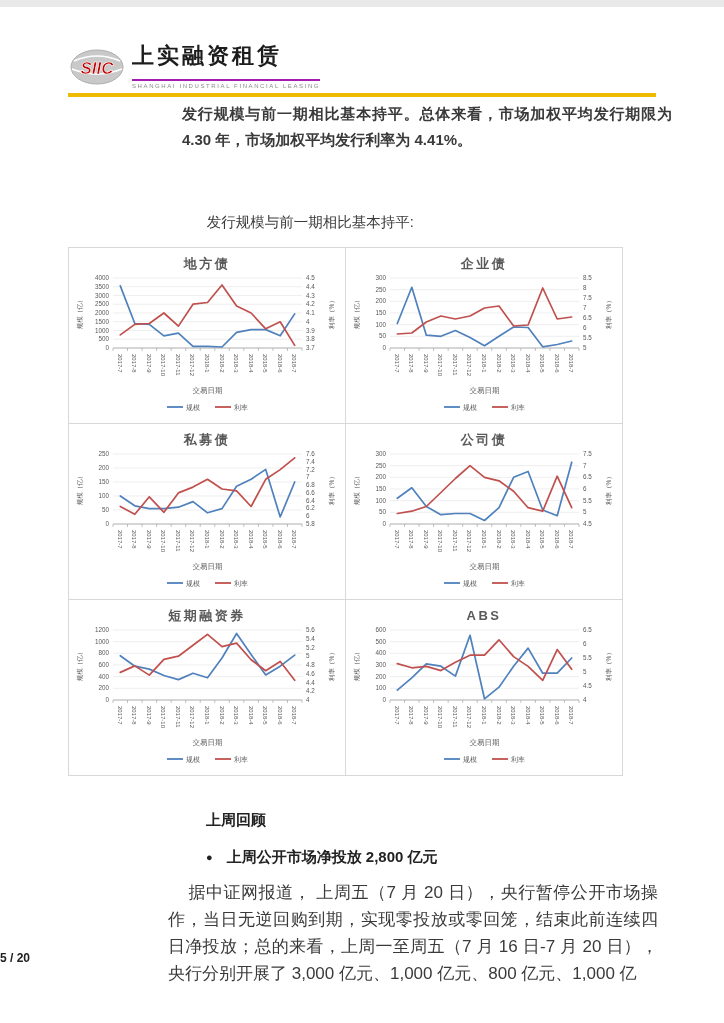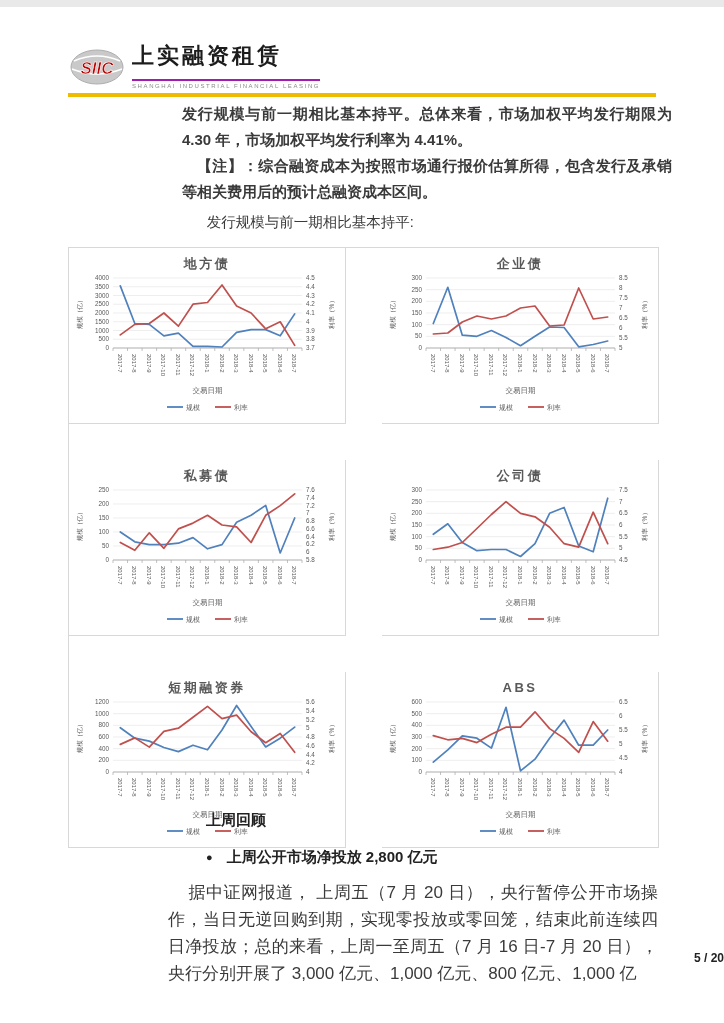--- a/index.html
+++ b/index.html
@@ -14,31 +14,31 @@
   .logo-sub{font-size:6px;color:#8a8a8a;letter-spacing:1.6px;margin-top:2px;white-space:nowrap;}
   .gold-rule{position:absolute;left:68px;top:86px;width:588px;height:4px;background:#efbb00;}
   
   .intro{position:absolute;left:182px;top:94px;width:490px;font-size:15px;line-height:26px;text-align:justify;}
   .intro p{margin:0;font-weight:bold;}
   .intro .note{text-indent:1em;}
   .charts-caption{position:absolute;left:182px;top:206px;width:490px;font-size:14.5px;text-indent:1.7em;}
   
   .chart-grid{position:absolute;left:68px;top:240px;display:grid;
               grid-template-columns:repeat(2,277px);grid-auto-rows:176px;
-              border-top:1px solid #d8d8d8;border-left:1px solid #d8d8d8;background:#fff;gap:36px;}
+              border-top:1px solid #d8d8d8;border-left:1px solid #d8d8d8;background:#fff;}
   .chart-cell{border-right:1px solid #d8d8d8;border-bottom:1px solid #d8d8d8;overflow:hidden;}
   
   .review-heading{position:absolute;left:206px;top:804px;font-size:15px;font-weight:bold;color:#222;}
   .bullet-row{position:absolute;left:206px;top:841px;display:flex;align-items:center;font-weight:bold;color:#222;}
   .bullet-dot{font-size:11px;margin-right:14px;line-height:1;}
   .bullet-text{font-size:15px;}
   .review-paragraph{position:absolute;left:168px;top:872px;width:490px;font-size:17px;
                     line-height:27px;text-align:justify;text-indent:1.2em;}
   
-  .page-footer{position:absolute;left:0;top:944px;width:724px;text-align:right;
+  .page-footer{position:absolute;left:0;top:944px;width:724px;text-align:left;
                font-size:12px;font-weight:bold;color:#222;}
 </style>
 </head>
 <body>
 
 <div class="page">
 
   <div class="logo-wrap">
     <div class="logo-globe">
       <svg width="58" height="42" viewBox="0 0 58 42">
@@ -51,21 +51,20 @@
     </div>
     <div class="logo-title-block">
       <div class="logo-title">上实融资租赁</div>
       <div class="logo-sub">SHANGHAI INDUSTRIAL FINANCIAL LEASING</div>
     </div>
   </div>
   <div class="gold-rule"></div>
 
   <div class="intro">
     <p>发行规模与前一期相比基本持平。总体来看，市场加权平均发行期限为 4.30 年，市场加权平均发行利率为 4.41%。</p>
-    <p class="note">【注】：综合融资成本为按照市场通行报价估算所得，包含发行及承销等相关费用后的预计总融资成本区间。</p>
   </div>
   <div class="charts-caption">发行规模与前一期相比基本持平:</div>
 
   <div class="chart-grid">
     <div class="chart-cell"><svg viewBox="0 0 276 175" width="276" height="175">
           <text x="138" y="20" text-anchor="middle" font-size="13" font-weight="600" letter-spacing="2.5" fill="#595959" font-family="Liberation Sans, sans-serif">地方债</text>
           <line x1="44" y1="100" x2="233" y2="100" stroke="#e2e2e2" stroke-width="0.6"></line>
           <text x="40" y="102" text-anchor="end" font-size="6.3" fill="#595959" font-family="Liberation Sans, sans-serif">0</text>
           <line x1="44" y1="91.25" x2="233" y2="91.25" stroke="#e2e2e2" stroke-width="0.6"></line>
           <text x="40" y="93.25" text-anchor="end" font-size="6.3" fill="#595959" font-family="Liberation Sans, sans-serif">500</text>

